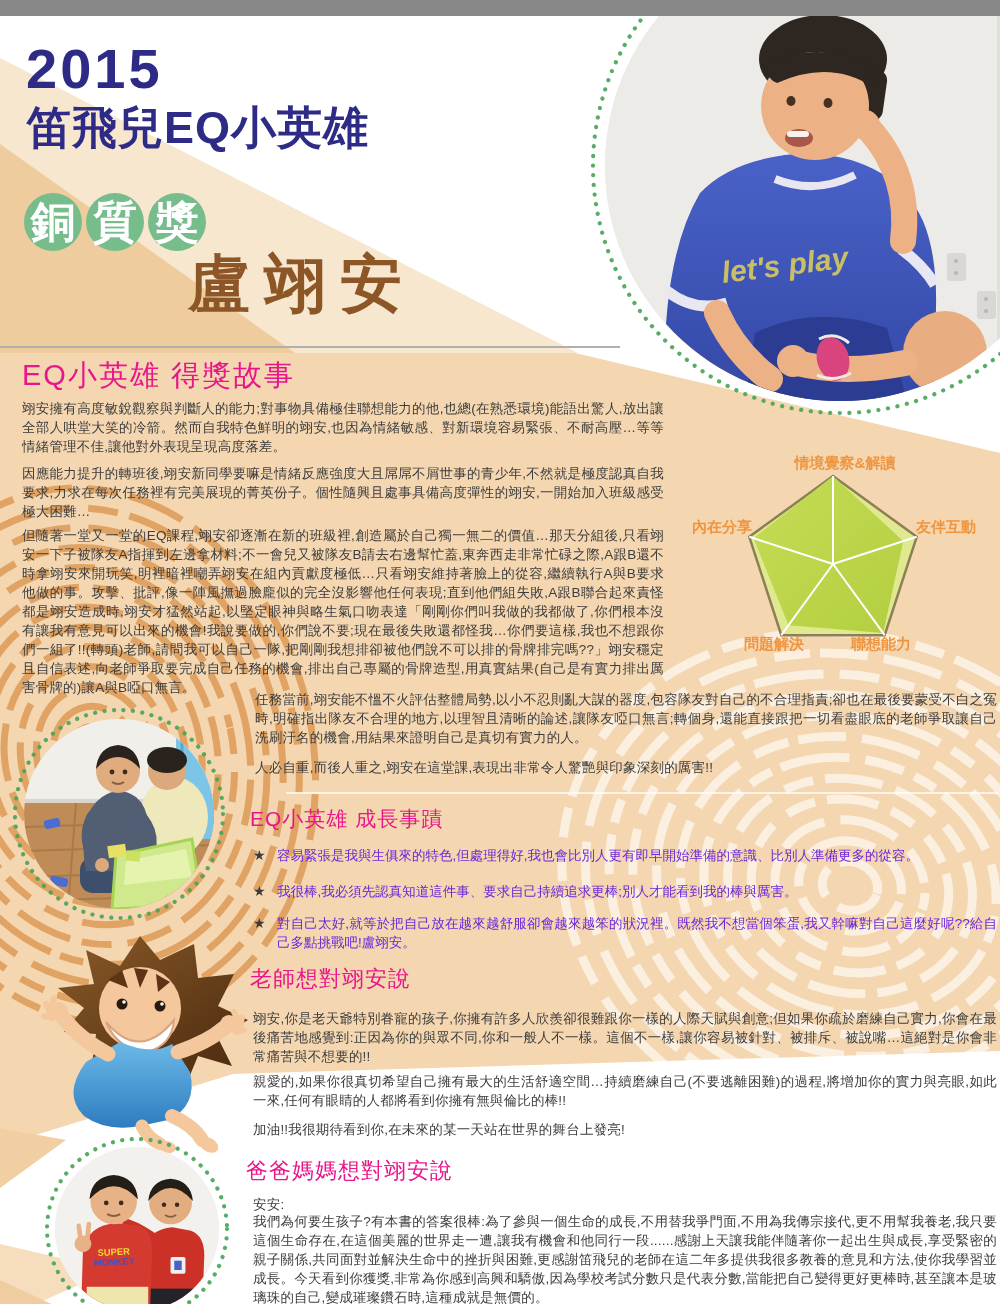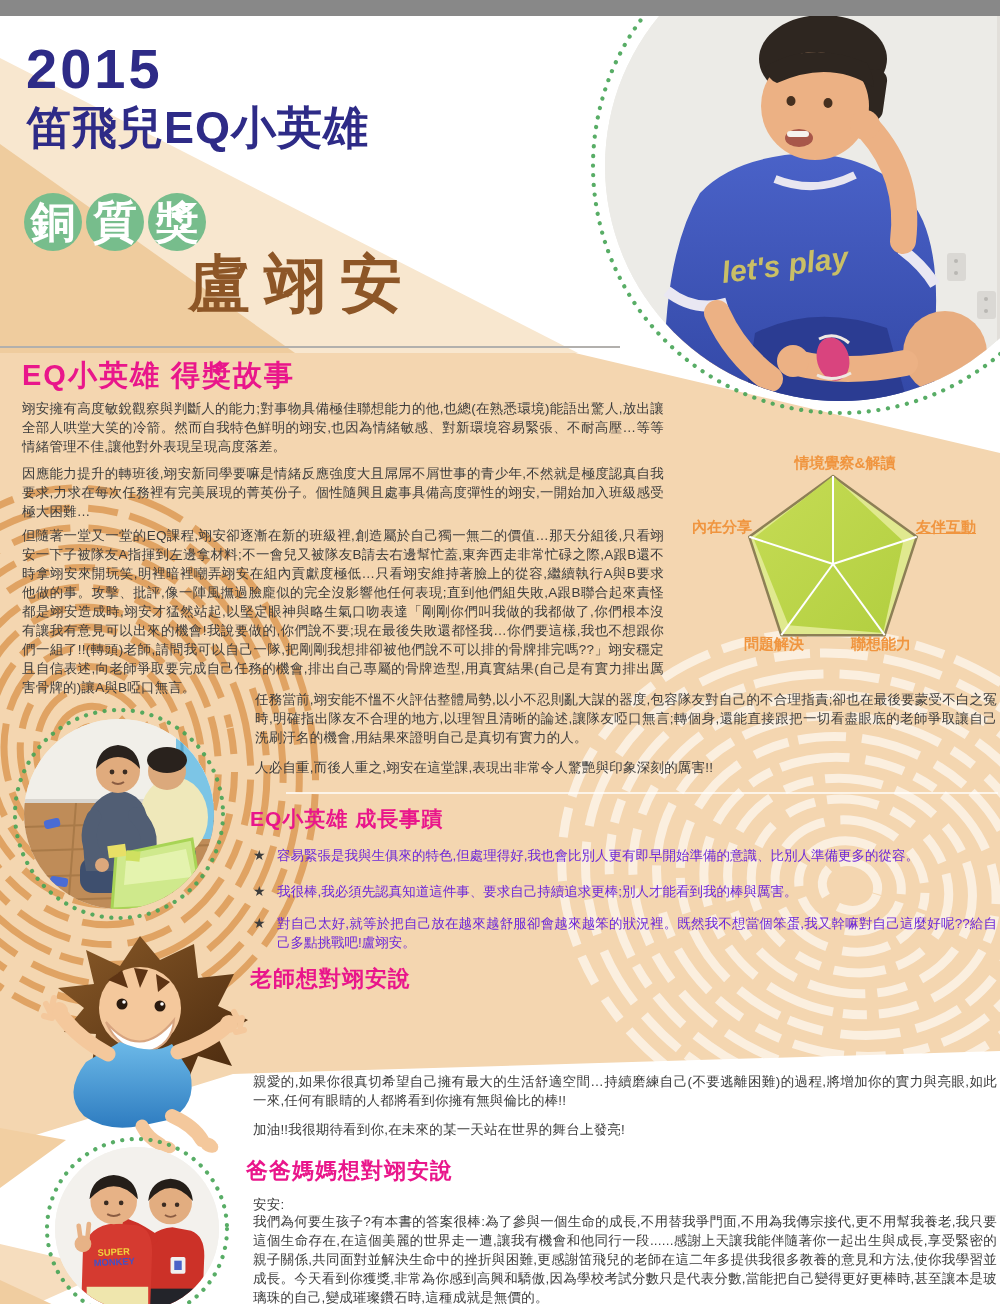--- a/index.html
+++ b/index.html
@@ -32,37 +32,37 @@
   
   .year{left:26px;top:20px;font-size:56px;font-weight:bold;color:#2e2b87;letter-spacing:3px;}
   .brand{left:26px;top:82px;font-size:45px;font-weight:bold;color:#2e2b87;letter-spacing:1px;white-space:nowrap;}
   .badge{left:22px;top:168px;width:172px;height:76px;}
   .badge-circle{position:absolute;width:58px;height:58px;border-radius:50%;background:#77bd8c;top:9px;}
   .badge-char{position:absolute;top:14px;width:58px;text-align:center;font-size:44px;line-height:48px;
     font-weight:bold;color:#ffffff;}
   .student-name{left:188px;top:226px;font-size:62px;font-weight:bold;color:#8d5627;letter-spacing:14px;white-space:nowrap;}
 
   
-  .section-heading{position:absolute;font-weight:bold;color:#e9168b;white-space:nowrap;}
+  .section-heading{position:absolute;font-weight:normal;color:#e9168b;white-space:nowrap;}
   .story-heading{left:22px;top:340px;font-size:29px;letter-spacing:2px;}
   .growth-heading{left:250px;top:789px;font-size:21px;letter-spacing:1px;}
   .teacher-heading{left:250px;top:948px;font-size:22px;letter-spacing:1px;text-align:right;}
   .parents-heading{left:246px;top:1140px;font-size:22px;letter-spacing:1px;}
   .body-text{position:absolute;font-size:13.5px;line-height:19px;color:#3d3d3d;text-align:justify;letter-spacing:.2px;}
   .bullet-row{position:absolute;display:flex;width:744px;left:253px;}
   .bullet-star{flex:0 0 24px;font-size:14px;color:#3d3d3d;line-height:19px;}
   .bullet-text{flex:1;font-size:13.5px;line-height:19px;color:#6d28d9;text-align:justify;}
 
   
   .photo-circle{position:absolute;border-radius:50%;overflow:hidden;}
   .radar-wrap{position:absolute;left:688px;top:438px;width:314px;height:226px;}
   .radar-label{position:absolute;font-size:15px;font-weight:bold;color:#f0953f;white-space:nowrap;}
   .rl-top{left:0;top:0;width:314px;text-align:center;}
   .rl-left{left:4px;top:64px;}
-  .rl-right{left:228px;top:64px;text-decoration:underline;}
+  .rl-right{left:228px;top:64px;}
   .rl-bl{left:56px;top:181px;}
   .rl-br{left:163px;top:181px;}
   svg{display:block;}
   .overlay{pointer-events:none;}
 </style>
 </head>
 <body>
 
 <div class="page">
 
@@ -286,20 +286,21 @@
     <path d="M156,118 Q186,108 202,94" stroke="#f4c89c" stroke-width="15" stroke-linecap="round" fill="none"></path>
     <circle cx="207" cy="90" r="9" fill="#f4c89c"></circle>
     <path d="M212,78 L216,86 M220,84 L218,92 M222,96 L214,98" stroke="#f4c89c" stroke-width="6" stroke-linecap="round"></path>
     <path d="M150,182 Q172,192 180,206" stroke="#f4c89c" stroke-width="14" stroke-linecap="round" fill="none"></path>
     <ellipse cx="187" cy="211" rx="10" ry="7" fill="#f4c89c" transform="rotate(30 187 211)"></ellipse>
     <path d="M120,192 Q126,204 138,210" stroke="#f4c89c" stroke-width="13" stroke-linecap="round" fill="none"></path>
     <ellipse cx="145" cy="213" rx="9" ry="6" fill="#f4c89c" transform="rotate(15 145 213)"></ellipse>
   </svg>
 
   <div class="section-heading teacher-heading">老師想對翊安說</div>
+  <div class="body-text" style="left:253px;top:993px;width:744px">翊安,你是老天爺特別眷寵的孩子,你擁有許多人欣羨卻很難跟你一樣的人際天賦與創意;但如果你疏於磨練自己實力,你會在最後痛苦地感覺到:正因為你的與眾不同,你和一般人不一樣。這個不一樣,讓你容易被針對、被排斥、被說嘴…這絕對是你會非常痛苦與不想要的!!</div>
   <div class="body-text" style="left:253px;top:1056px;width:744px">親愛的,如果你很真切希望自己擁有最大的生活舒適空間…持續磨練自己(不要逃離困難)的過程,將增加你的實力與亮眼,如此一來,任何有眼睛的人都將看到你擁有無與倫比的棒!!</div>
   <div class="body-text" style="left:253px;top:1104px;width:744px">加油!!我很期待看到你,在未來的某一天站在世界的舞台上發亮!</div>
 
   <div class="section-heading parents-heading">爸爸媽媽想對翊安說</div>
   <div class="body-text" style="left:253px;top:1179px;width:744px">安安:</div>
   <div class="body-text" style="left:253px;top:1196px;width:744px">我們為何要生孩子?有本書的答案很棒:為了參與一個生命的成長,不用替我爭門面,不用為我傳宗接代,更不用幫我養老,我只要這個生命存在,在這個美麗的世界走一遭,讓我有機會和他同行一段......感謝上天讓我能伴隨著你一起出生與成長,享受緊密的親子關係,共同面對並解決生命中的挫折與困難,更感謝笛飛兒的老師在這二年多提供我很多教養的意見和方法,使你我學習並成長。今天看到你獲獎,非常為你感到高興和驕傲,因為學校考試分數只是代表分數,當能把自己變得更好更棒時,甚至讓本是玻璃珠的自己,變成璀璨鑽石時,這種成就是無價的。</div>
 
   <div class="photo-circle" style="left:55px;top:1131px;width:164px;height:164px;background:#f3f1ed;">
     <svg width="164" height="164" viewBox="0 0 176 176">
       <rect width="176" height="176" fill="#f3f1ed"></rect>

